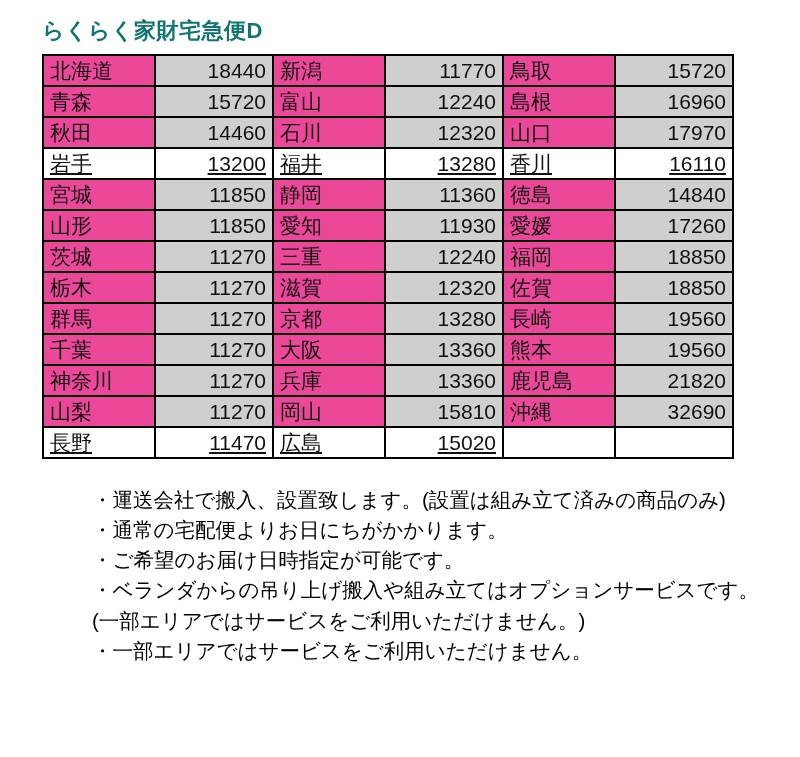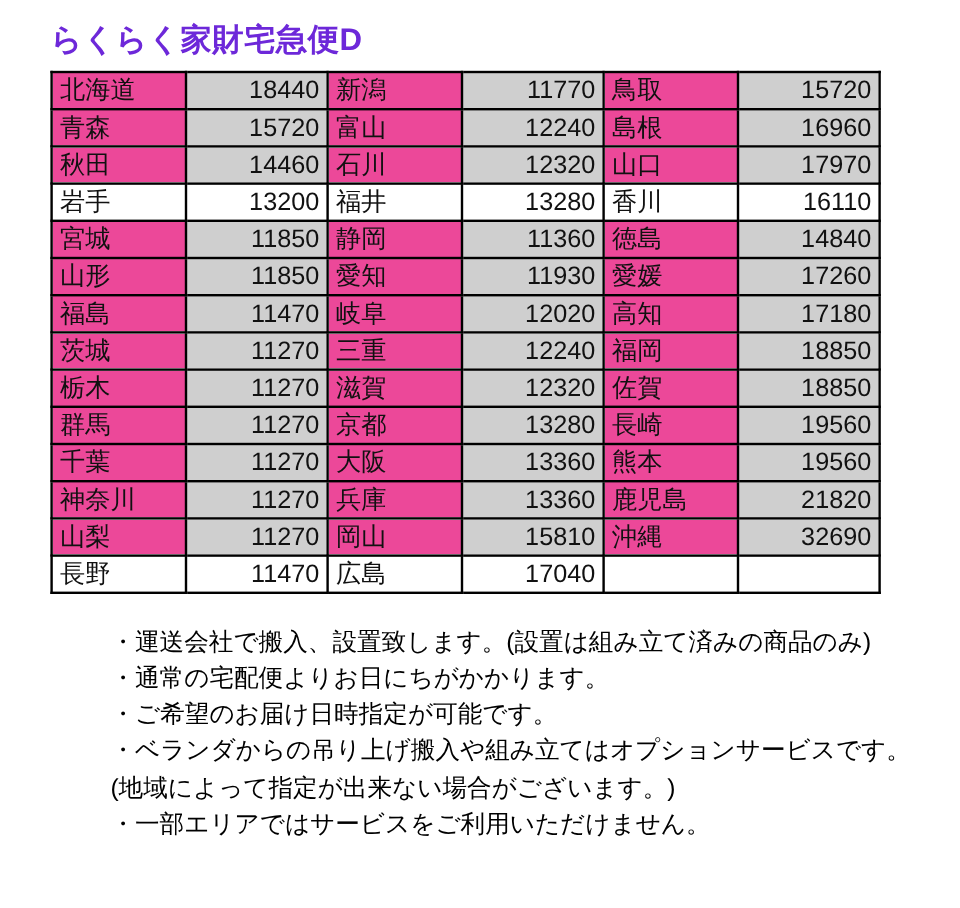--- a/index.html
+++ b/index.html
@@ -15,25 +15,25 @@
     overflow: hidden;
   }
   .page {
     position: relative;
     width: 800px;
     height: 757px;
     box-sizing: border-box;
     padding: 10px 28px 0 40px;
   }
   .title {
-    font-size: 26px;
+    font-size: 22px;
     font-weight: bold;
     letter-spacing: 0.5px;
     margin: 6px 0 8px 2px;
-    color: #6d28d9;
+    color: #0f766e;
   }
   table.fee-table {
     border-collapse: collapse;
     table-layout: fixed;
     width: 690px;
     margin-left: 2px;
   }
   table.fee-table td {
     border: 2px solid #000;
     height: 29px;
@@ -51,20 +51,21 @@
     font-size: 21px;
   }
   td.fee {
     width: 118px;
     background: #cfcfcf;
     text-align: right;
     font-size: 21px;
   }
   td.pref.white, td.fee.white {
     background: #ffffff;
+    text-decoration: underline;
   }
   td.empty {
     border: none;
     background: transparent;
   }
   .notes {
     margin-top: 26px;
     margin-left: 28px;
     font-size: 20.5px;
     line-height: 1.47;
@@ -126,28 +127,20 @@
         </tr>
         <tr>
           <td class="pref">山形</td>
           <td class="fee">11850</td>
           <td class="pref">愛知</td>
           <td class="fee">11930</td>
           <td class="pref">愛媛</td>
           <td class="fee">17260</td>
         </tr>
         <tr>
-          <td class="pref">福島</td>
-          <td class="fee">11470</td>
-          <td class="pref">岐阜</td>
-          <td class="fee">12020</td>
-          <td class="pref">高知</td>
-          <td class="fee">17180</td>
-        </tr>
-        <tr>
           <td class="pref">茨城</td>
           <td class="fee">11270</td>
           <td class="pref">三重</td>
           <td class="fee">12240</td>
           <td class="pref">福岡</td>
           <td class="fee">18850</td>
         </tr>
         <tr>
           <td class="pref">栃木</td>
           <td class="fee">11270</td>
@@ -185,29 +178,29 @@
           <td class="fee">11270</td>
           <td class="pref">岡山</td>
           <td class="fee">15810</td>
           <td class="pref">沖縄</td>
           <td class="fee">32690</td>
         </tr>
         <tr>
           <td class="pref white">長野</td>
           <td class="fee white">11470</td>
           <td class="pref white">広島</td>
-          <td class="fee white">17040</td>
+          <td class="fee white">15020</td>
           <td class="empty"></td>
           <td class="empty"></td>
         </tr>
       </tbody>
   </table>
 
   <div class="notes">
       <div>・運送会社で搬入、設置致します。(設置は組み立て済みの商品のみ)</div>
       <div>・通常の宅配便よりお日にちがかかります。</div>
       <div>・ご希望のお届け日時指定が可能です。</div>
       <div>・ベランダからの吊り上げ搬入や組み立てはオプションサービスです。</div>
-      <div>(地域によって指定が出来ない場合がございます。)</div>
+      <div>(一部エリアではサービスをご利用いただけません。)</div>
       <div>・一部エリアではサービスをご利用いただけません。</div>
     </div>
 
 </div>
 
 </body></html>

